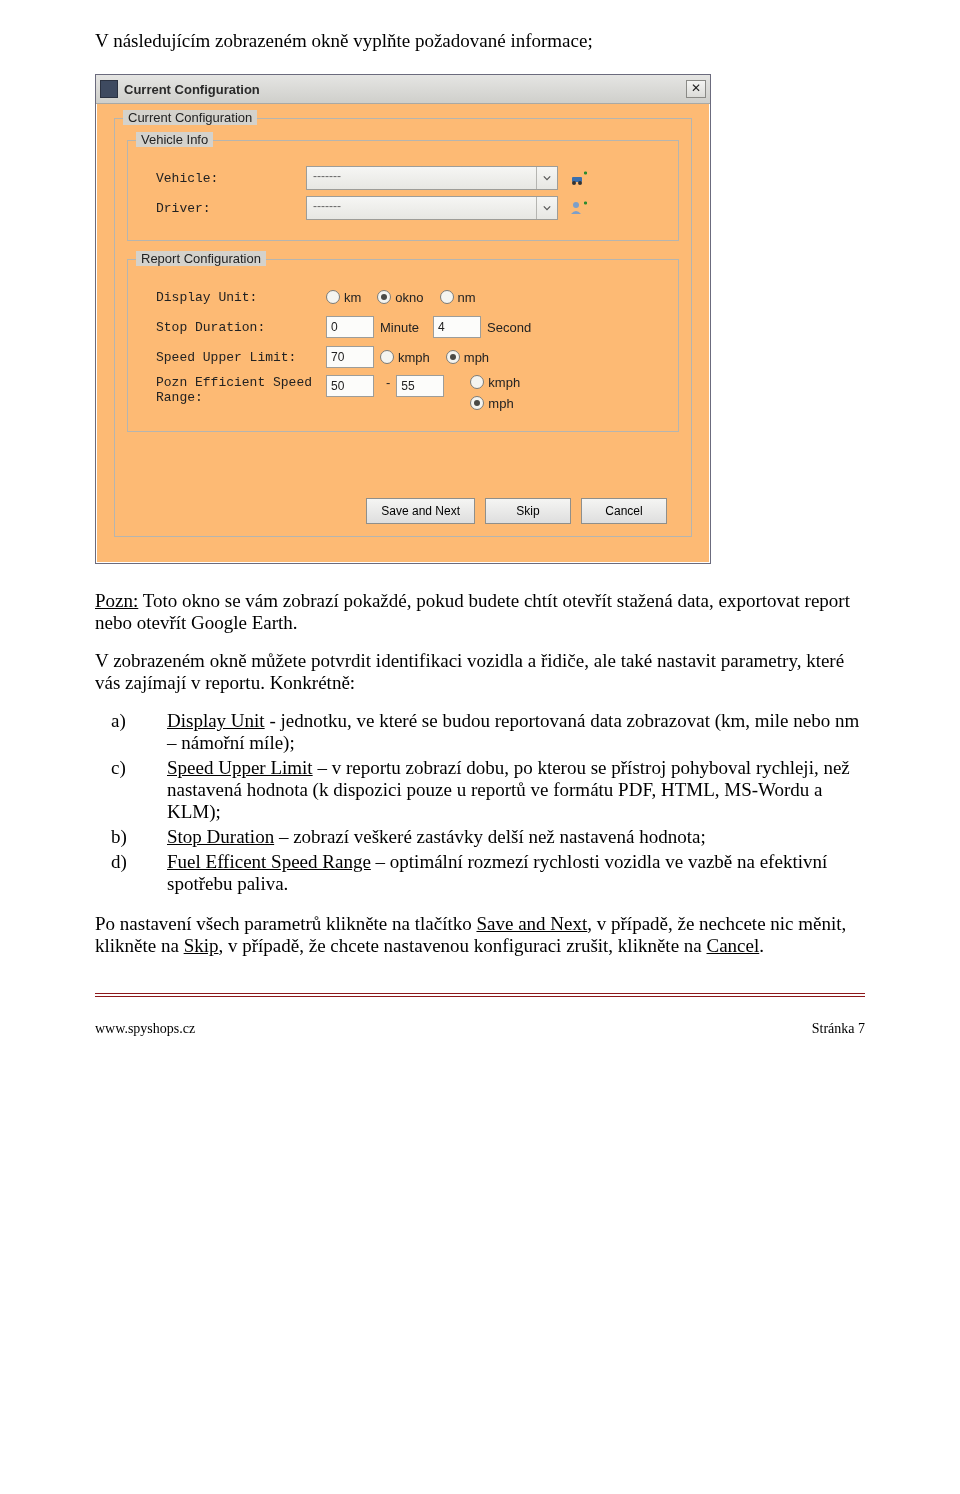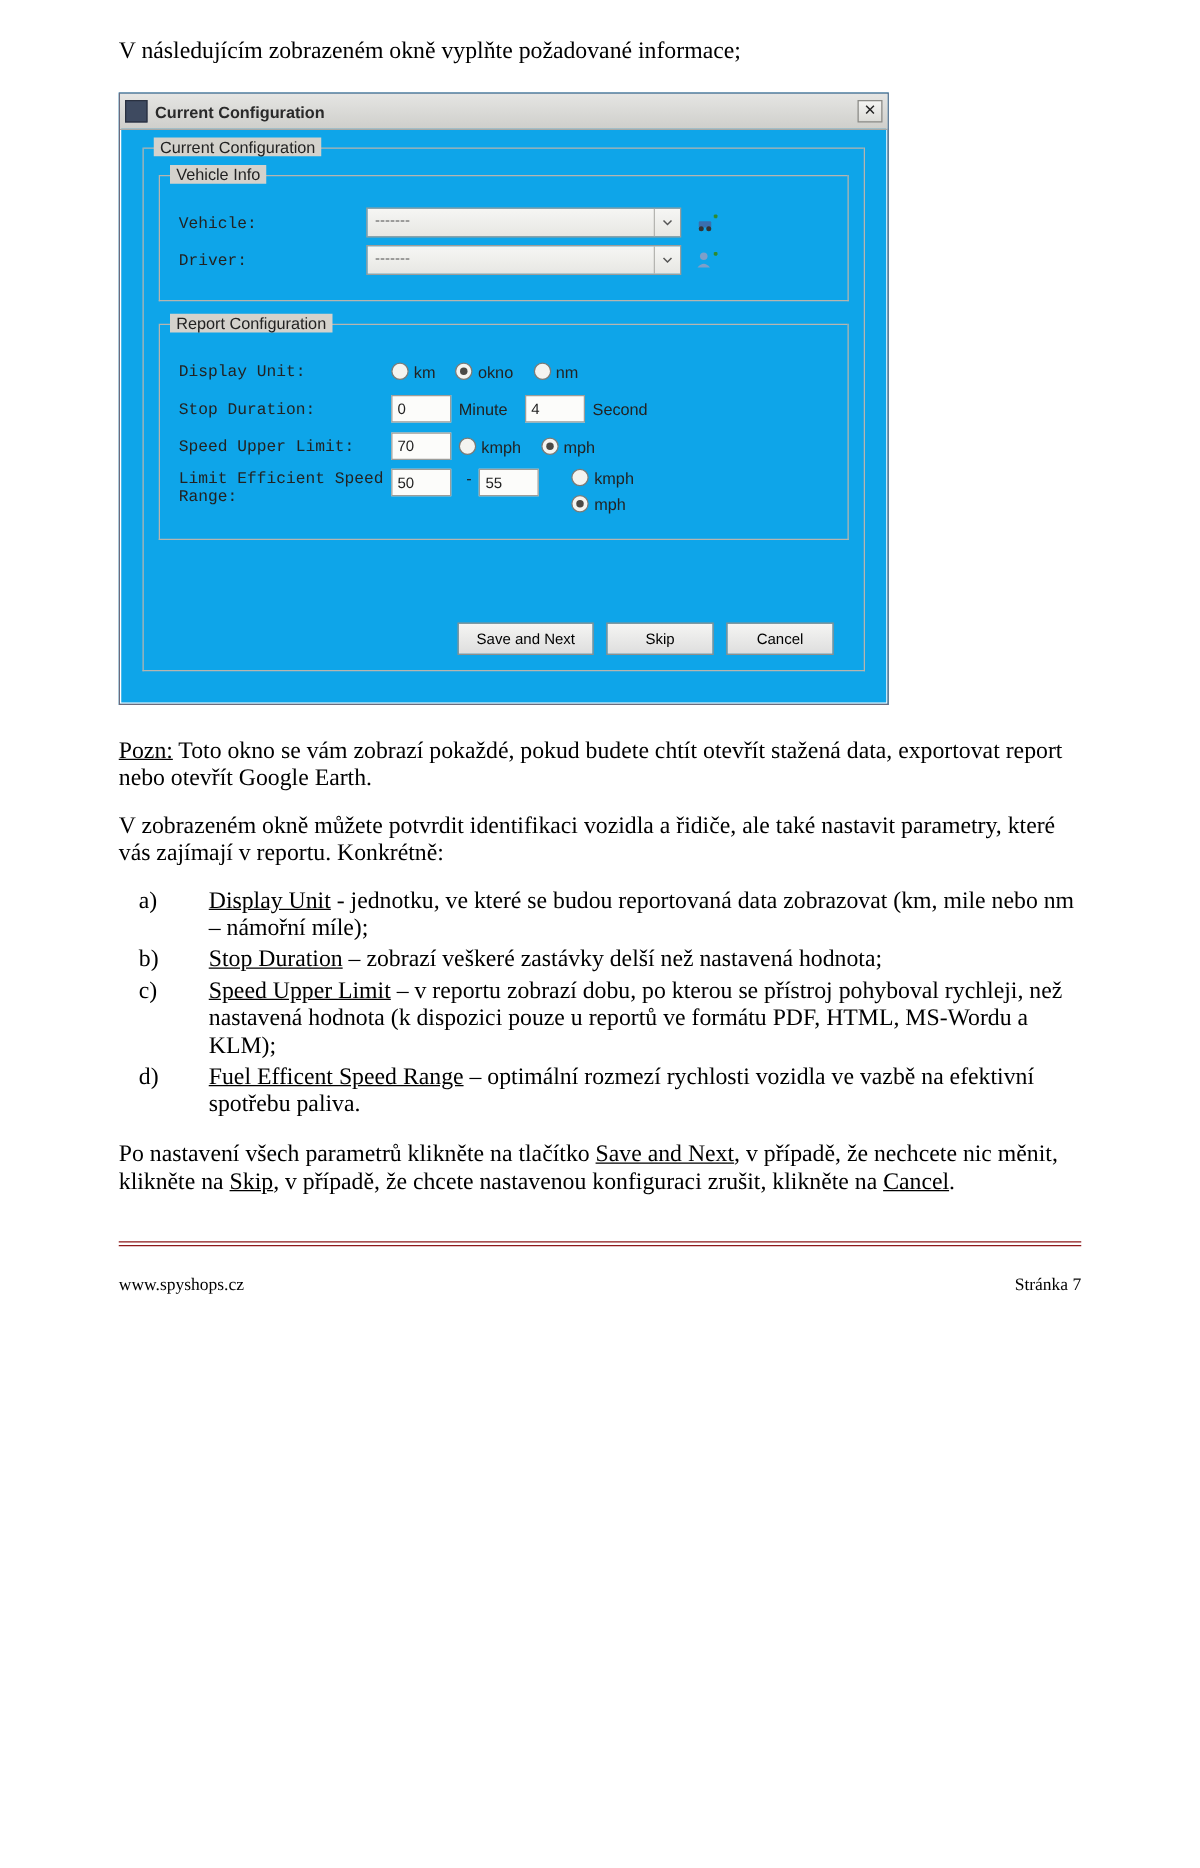--- a/index.html
+++ b/index.html
@@ -14,21 +14,21 @@
   .page {
     padding: 30px 95px 40px 95px;
     box-sizing: border-box;
   }
   .intro {
     margin: 0 0 22px 0;
   }
   .dialog {
     width: 614px;
     border: 1px solid #6b6b7d;
-    background: #0ea5e9;
+    background: #fdba74;
     font-family: Tahoma, Arial, sans-serif;
     font-size: 13px;
     color: #222;
     box-shadow: 0 0 0 1px #fff inset;
   }
   .titlebar {
     background: linear-gradient(#e5e5e3, #cfcfcb);
     border-bottom: 1px solid #a9a9a5;
     display: flex;
     align-items: center;
@@ -74,21 +74,21 @@
     border-top: 1px solid #b6b5af;
   }
   .group-title {
     position: absolute;
     top: -8px;
     left: 8px;
     background: #d4d2cc;
     padding: 0 5px;
   }
   .group.outer { margin-bottom: 14px; padding: 22px 12px 12px 12px; }
-  .group.inner { margin-bottom: 18px; padding: 20px 12px 14px 15px; }
+  .group.inner { margin-bottom: 18px; padding: 20px 12px 14px 28px; }
   .row {
     display: flex;
     align-items: center;
     margin: 6px 0;
     min-height: 24px;
   }
   .row .lbl {
     width: 150px;
     font-family: Liberation Mono, monospace;
   }
@@ -296,21 +296,21 @@
                 <span class="dot"></span>
                 <span>kmph</span>
               </span>
             <span class="radio sel">
                 <span class="dot"></span>
                 <span>mph</span>
               </span>
           </div>
 
           <div class="row rc-row" style="align-items:flex-start;">
-            <span class="lbl">Limit Efficient Speed Range:</span>
+            <span class="lbl">Pozn Efficient Speed Range:</span>
             <span class="numbox">50</span>
             <span style="margin:0 6px;">-</span>
             <span class="numbox">55</span>
             <span class="spacer-col"></span>
             <span class="vcol">
               <span class="radio">
                   <span class="dot"></span>
                   <span>kmph</span>
                 </span>
               <span class="radio sel">
@@ -337,24 +337,24 @@
       <span class="u">Pozn:</span><span> Toto okno se vám zobrazí pokaždé, pokud budete chtít otevřít stažená data, exportovat report nebo otevřít Google Earth.</span>
     </p>
 
     <p>V zobrazeném okně můžete potvrdit identifikaci vozidla a řidiče, ale také nastavit parametry, které vás zajímají v reportu. Konkrétně:</p>
 
     <ol class="lettered">
       <li>
         <span class="marker">a)</span><span class="u">Display Unit</span><span> - jednotku, ve které se budou reportovaná data zobrazovat (km, mile nebo nm – námořní míle);</span>
       </li>
       <li>
-        <span class="marker">b)</span><span class="u">Stop Duration</span><span> – zobrazí veškeré zastávky delší než nastavená hodnota;</span>
+        <span class="marker">c)</span><span class="u">Speed Upper Limit</span><span> – v reportu zobrazí dobu, po kterou se přístroj pohyboval rychleji, než nastavená hodnota (k dispozici pouze u reportů ve formátu PDF, HTML, MS-Wordu a KLM);</span>
       </li>
       <li>
-        <span class="marker">c)</span><span class="u">Speed Upper Limit</span><span> – v reportu zobrazí dobu, po kterou se přístroj pohyboval rychleji, než nastavená hodnota (k dispozici pouze u reportů ve formátu PDF, HTML, MS-Wordu a KLM);</span>
+        <span class="marker">b)</span><span class="u">Stop Duration</span><span> – zobrazí veškeré zastávky delší než nastavená hodnota;</span>
       </li>
       <li>
         <span class="marker">d)</span><span class="u">Fuel Efficent Speed Range</span><span> – optimální rozmezí rychlosti vozidla ve vazbě na efektivní spotřebu paliva.</span>
       </li>
     </ol>
 
     <p>
       <span>Po nastavení všech parametrů klikněte na tlačítko </span><span class="u">Save and Next</span><span>, v případě, že nechcete nic měnit, klikněte na </span><span class="u">Skip</span><span>, v případě, že chcete nastavenou konfiguraci zrušit, klikněte na </span><span class="u">Cancel</span><span>.</span>
     </p>
   </div>

